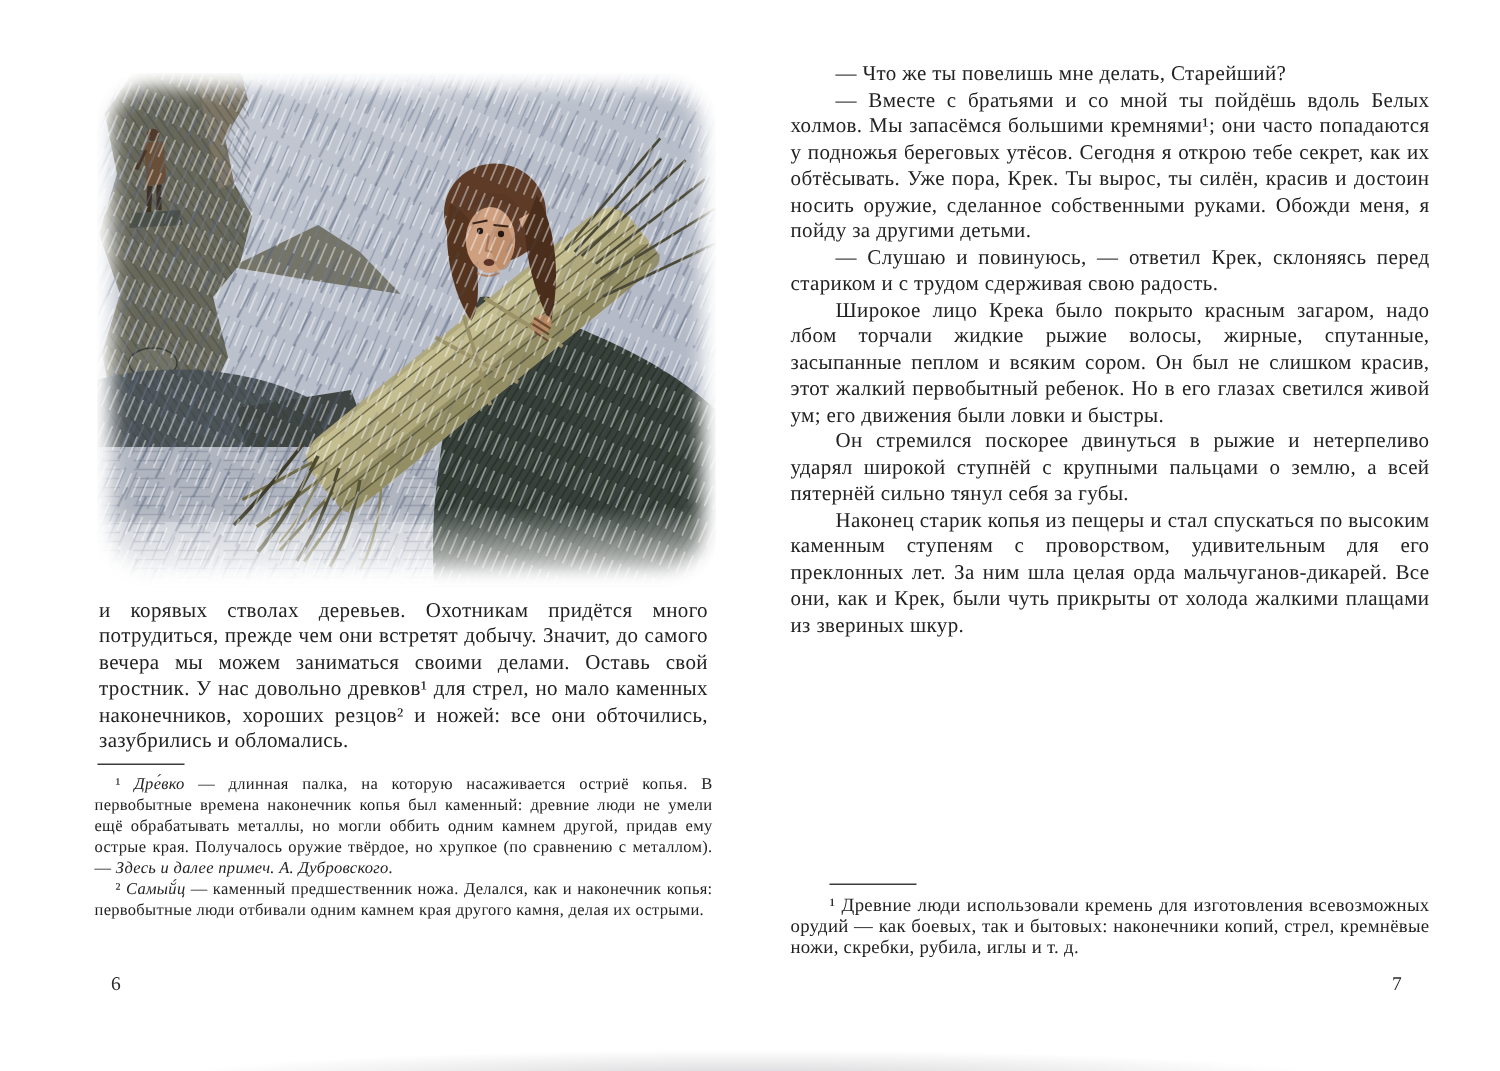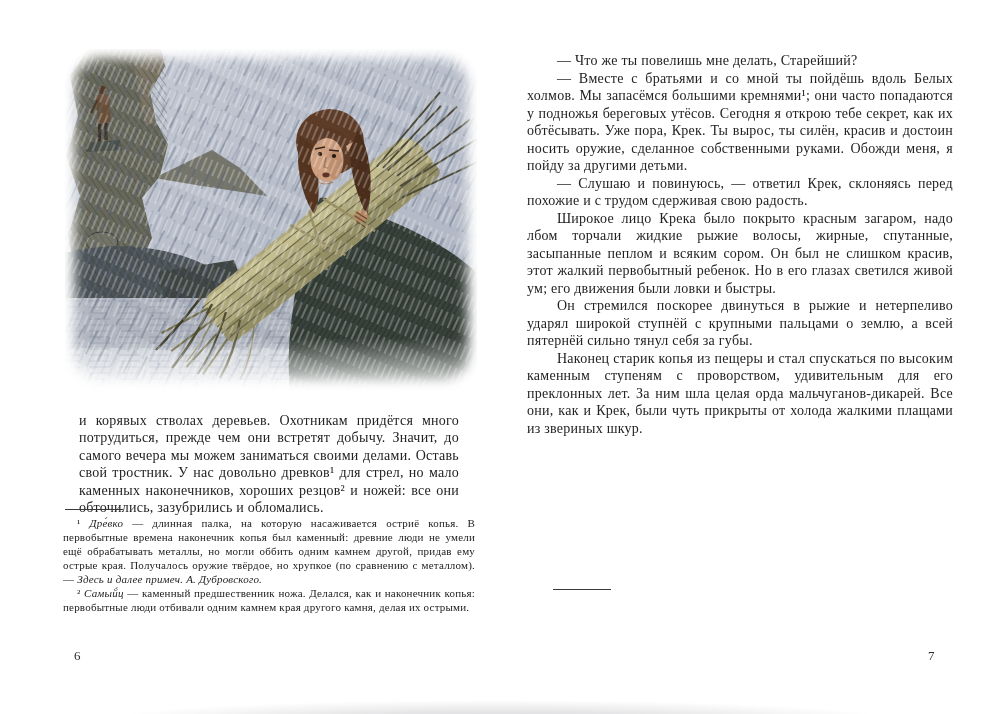--- a/index.html
+++ b/index.html
@@ -9,34 +9,34 @@
     font-family:"Liberation Serif","DejaVu Serif",serif;
   }
   .spread{position:absolute;inset:0;background:#fff;}
   
   .illustration{position:absolute;left:62px;top:46px;width:418px;height:348px;margin:0;}
   .illustration svg{display:block;}
   .body-text-left{
     position:absolute;left:63px;top:396px;width:412px;
     font-size:14px;line-height:17.4px;text-align:justify;letter-spacing:.25px;
   }
-  .body-text-left p{margin:16px;}
+  .body-text-left p{margin:3px;}
   .footnotes-left{
     position:absolute;left:63px;top:509px;width:412px;
     font-size:11px;line-height:14px;text-align:justify;letter-spacing:.2px;
   }
   .fn-rule{width:58px;border-top:1.2px solid #3a3a3a;margin:0 0 6px 2px;}
   .footnotes-left p{margin:0;text-indent:14px;}
   .it{font-style:italic;}
   .pagenum{position:absolute;font-size:13px;color:#2b2b2b;}
   .pn-left{left:74px;top:648px;}
   .pn-right{left:928px;top:648px;}
   
   .body-text-right{
-    position:absolute;left:527px;top:52px;width:426px;
+    position:absolute;left:527px;top:41px;width:426px;
     font-size:14px;line-height:17.5px;text-align:justify;letter-spacing:.25px;
   }
   .body-text-right p{margin:0;text-indent:30px;}
   .footnotes-right{
     position:absolute;left:527px;top:589px;width:426px;
     font-size:12.5px;line-height:14.2px;text-align:justify;letter-spacing:.2px;
   }
   .footnotes-right .fn-rule{margin-left:26px;}
   .footnotes-right p{margin:0;text-indent:26px;}
   
@@ -232,27 +232,28 @@
       <p><span>² </span><span class="it">Самый́ц</span><span> — каменный предшественник ножа. Делался, как и наконечник копья: первобытные люди отбивали одним камнем края другого камня, делая их острыми.</span></p>
     </div>
 
     <div class="pagenum pn-left">6</div>
   </section>
 
   <section>
     <div class="body-text-right">
       <p>— Что же ты повелишь мне делать, Старейший?</p>
       <p>— Вместе с братьями и со мной ты пойдёшь вдоль Белых холмов. Мы запасёмся большими кремнями¹; они часто попадаются у подножья береговых утёсов. Сегодня я открою тебе секрет, как их обтёсывать. Уже пора, Крек. Ты вырос, ты силён, красив и достоин носить оружие, сделанное собственными руками. Обожди меня, я пойду за другими детьми.</p>
-      <p>— Слушаю и повинуюсь, — ответил Крек, склоняясь перед похожие и с трудом сдерживая свою радость.</p>
+      <p>— Слушаю и повинуюсь, — ответил Крек, склоняясь перед стариком и с трудом сдерживая свою радость.</p>
       <p>Широкое лицо Крека было покрыто красным загаром, надо лбом торчали жидкие рыжие волосы, жирные, спутанные, засыпанные пеплом и всяким сором. Он был не слишком красив, этот жалкий первобытный ребенок. Но в его глазах светился живой ум; его движения были ловки и быстры.</p>
       <p>Он стремился поскорее двинуться в рыжие и нетерпеливо ударял широкой ступнёй с крупными пальцами о землю, а всей пятернёй сильно тянул себя за губы.</p>
       <p>Наконец старик копья из пещеры и стал спускаться по высоким каменным ступеням с проворством, удивительным для его преклонных лет. За ним шла целая орда мальчуганов-дикарей. Все они, как и Крек, были чуть прикрыты от холода жалкими плащами из звериных шкур.</p>
     </div>
 
     <div class="footnotes-right">
       <div class="fn-rule"></div>
+      <p>¹ Древние люди использовали кремень для изготовления всевозможных орудий — как боевых, так и бытовых: наконечники копий, стрел, кремнёвые ножи, скребки, рубила, иглы и т. д.</p>
     </div>
 
     <div class="pagenum pn-right">7</div>
   </section>
 
   <div class="bottom-shade"></div>
 </div>
 
 </body></html>

